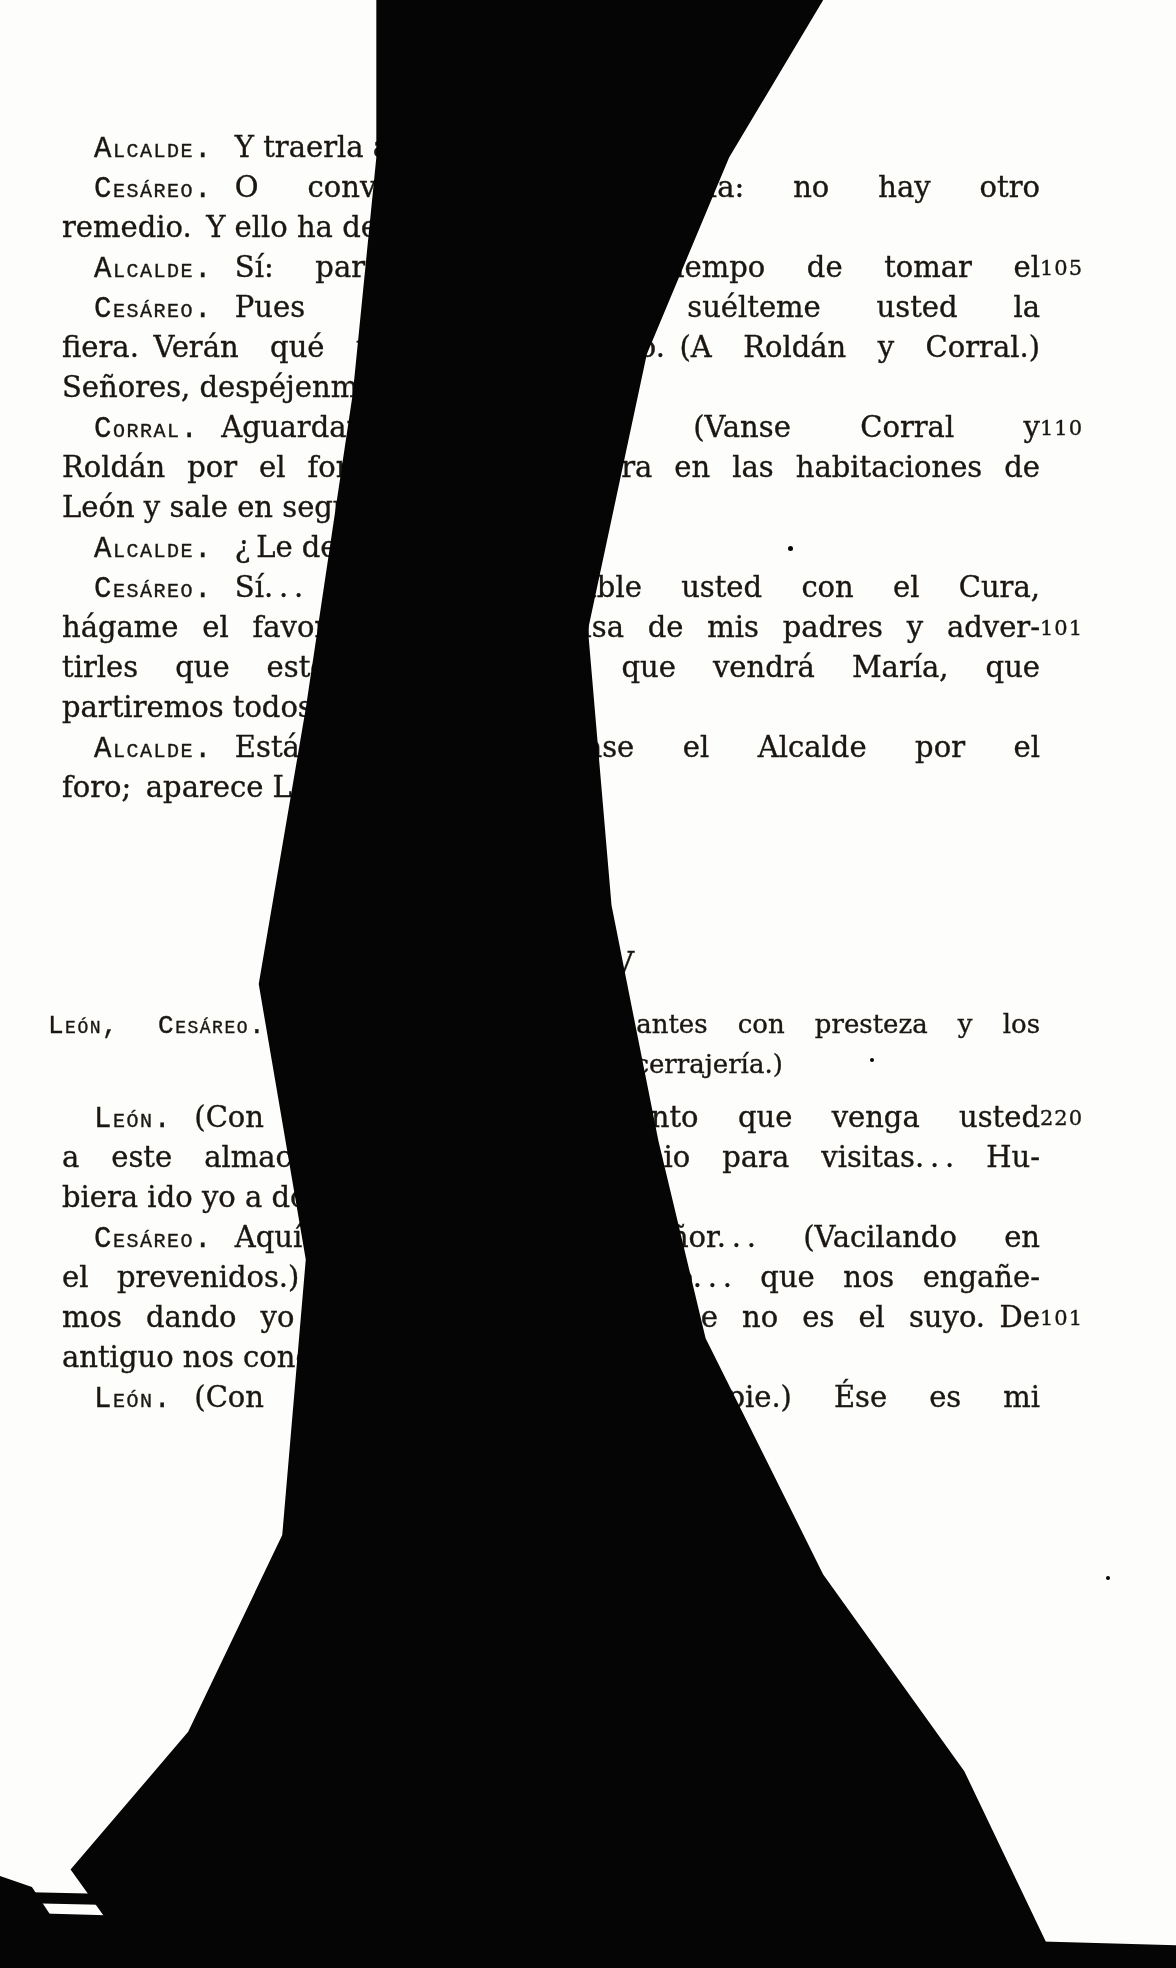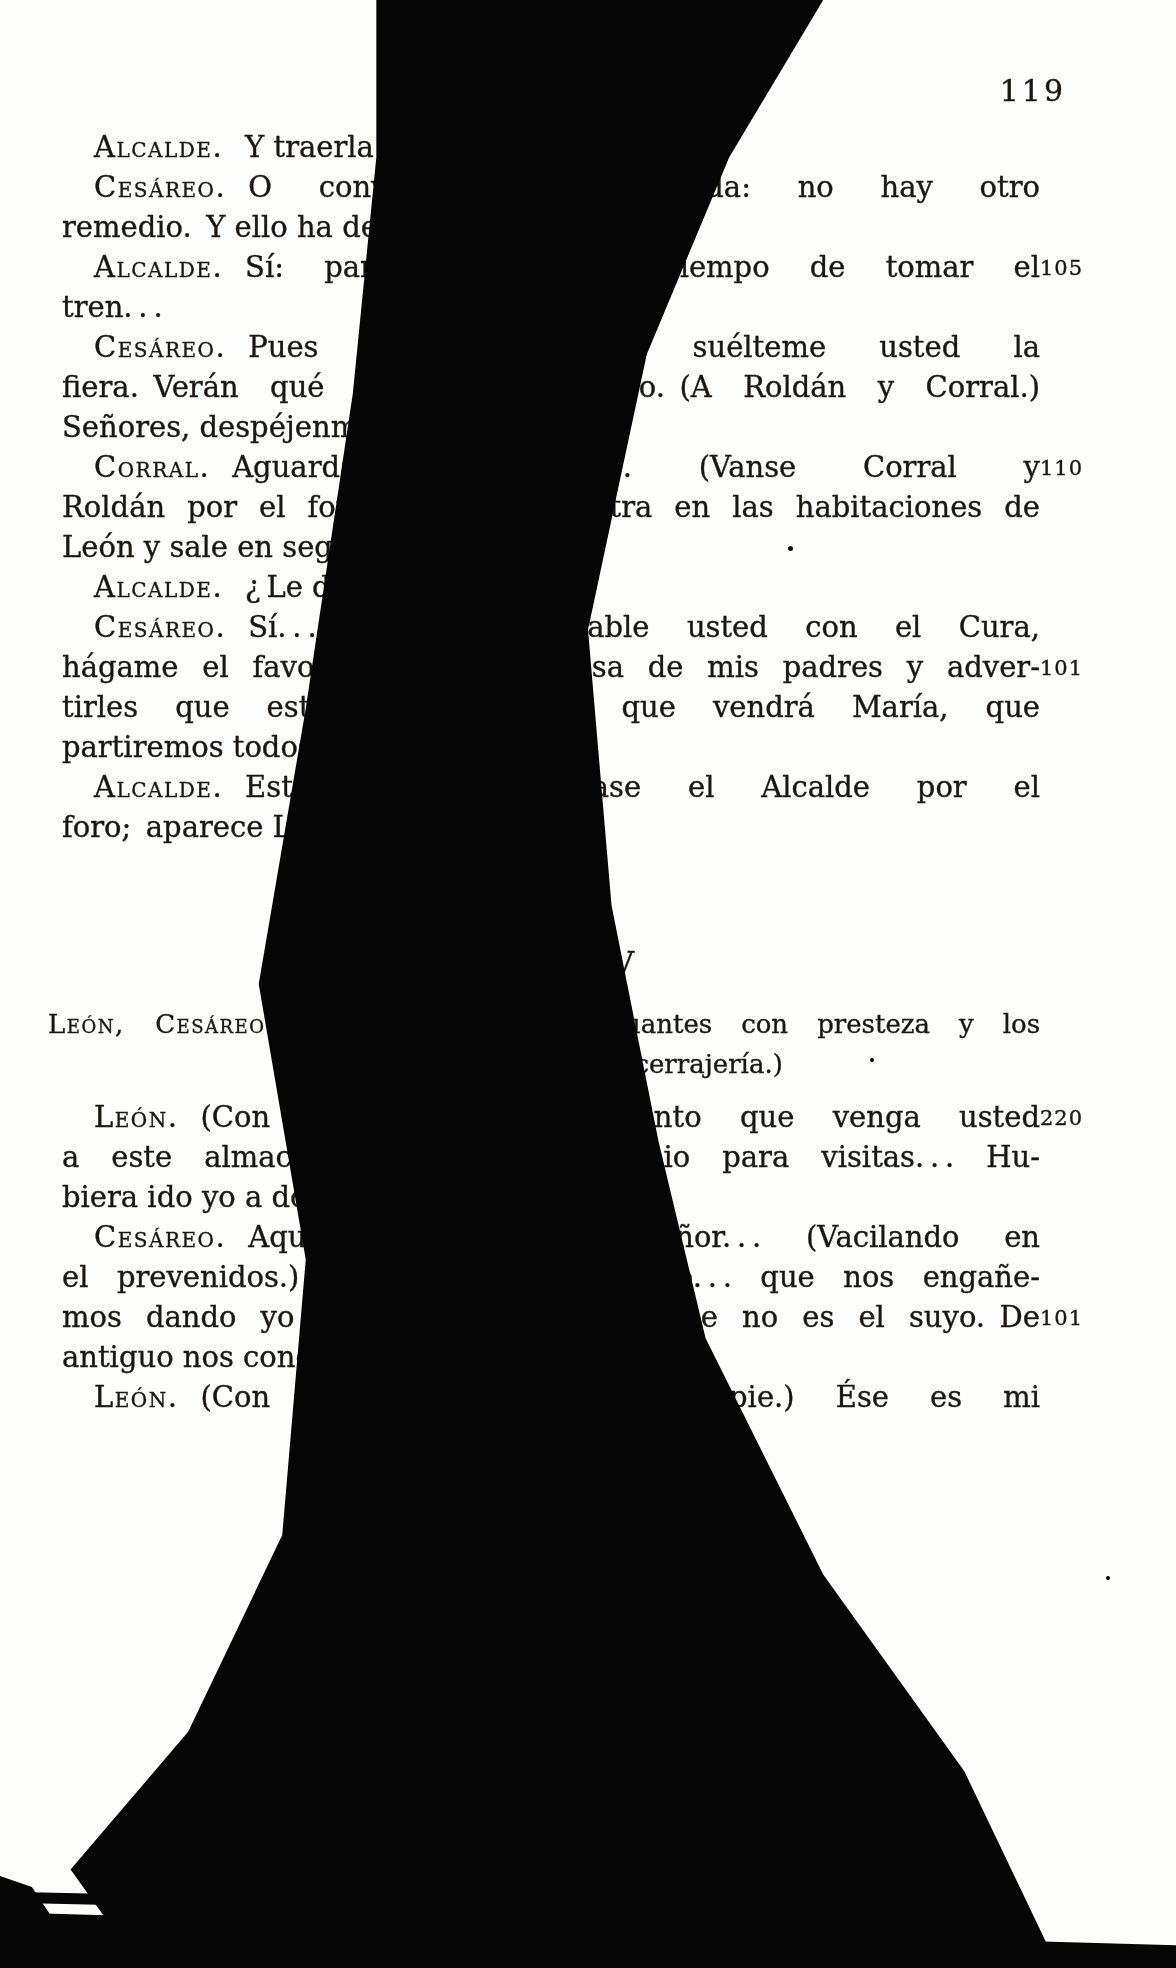--- a/index.html
+++ b/index.html
@@ -21,21 +21,21 @@
     position:absolute; top:-3px; right:-26px; font-size:30px; letter-spacing:3px;
   }
   
   .block { position:absolute; left:62px; width:978px; }
   #block1 { top:127px; }
   #block2 { top:1097px; }
   .line { position:relative; height:40px; line-height:40px; font-size:29px; }
   .line.j { text-align:justify; text-align-last:justify; }
   .line.center { text-align:center; }
   .line.ind { padding-left:32px; }
-  .seg-sc { font-variant:small-caps; letter-spacing:1.5px; margin-right:22px; }
+  .seg-sc { font-variant:small-caps; letter-spacing:1.5px; margin-right:22px;font-family:Liberation Mono, monospace; }
   .seg-it { }
   .linenum {
     position:absolute; right:-58px; top:1px; width:58px; text-align:center;
     font-size:21px; letter-spacing:1px; line-height:40px;
   }
   
   .scene-heading {
     position:absolute; top:944px; left:62px; width:978px; text-align:center;
     font-size:32px; font-variant:small-caps; letter-spacing:2px;
   }
@@ -62,31 +62,26 @@
   .speck { border-radius:50%; }
   #speck1 { left:788px; top:546px; width:5px; height:5px; }
   #speck2 { left:870px; top:1058px; width:4px; height:4px; }
   #speck3 { left:1106px; top:1576px; width:4px; height:4px; }
 </style>
 </head>
 <body>
 
 <div class="page">
 
-  <div class="header-row">
-    <span class="running-title">ACTO QUINTO</span>
-    <span class="page-number">119</span>
-  </div>
 
   <div id="block1" class="block">
       <div class="line ind"><span class="seg-sc">Alcalde.</span><span class="seg-rm">Y traerla a casa de sus padres.</span></div>
       <div class="line j ind"><span class="seg-sc">Cesáreo.</span><span class="seg-rm">O convencida o resignada: no hay otro</span></div>
       <div class="line"><span class="seg-rm">remedio. Y ello ha de ser pronto. . .</span></div>
       <div class="line j ind"><span class="seg-sc">Alcalde.</span><span class="seg-rm">Sí: para que tengan tiempo de tomar el</span><span class="linenum">105</span></div>
-      <div class="line"><span class="seg-rm">tren. . .</span></div>
       <div class="line j ind"><span class="seg-sc">Cesáreo.</span><span class="seg-rm">Pues adelante. . . Ea: suélteme usted la</span></div>
       <div class="line j"><span class="seg-rm">fiera. Verán qué pronto la amanso. </span><span class="seg-it">(A Roldán y Corral.)</span></div>
       <div class="line"><span class="seg-rm">Señores, despéjenme la cueva. . .</span></div>
       <div class="line j ind"><span class="seg-sc">Corral.</span><span class="seg-rm">Aguardaremos fuera. . . </span><span class="seg-it">(Vanse Corral y</span><span class="linenum">110</span></div>
       <div class="line j"><span class="seg-it">Roldán por el foro. El Alcalde entra en las habitaciones de</span></div>
       <div class="line"><span class="seg-it">León y sale en seguida.)</span></div>
       <div class="line ind"><span class="seg-sc">Alcalde.</span><span class="seg-rm">¿ Le dejo a usted solo?</span></div>
       <div class="line j ind"><span class="seg-sc">Cesáreo.</span><span class="seg-rm">Sí. . . En cuanto hable usted con el Cura,</span></div>
       <div class="line j"><span class="seg-rm">hágame el favor de pasar a casa de mis padres y adver-</span><span class="linenum">101</span></div>
       <div class="line j"><span class="seg-rm">tirles que estén prevenidos. . . que vendrá María, que</span></div>

